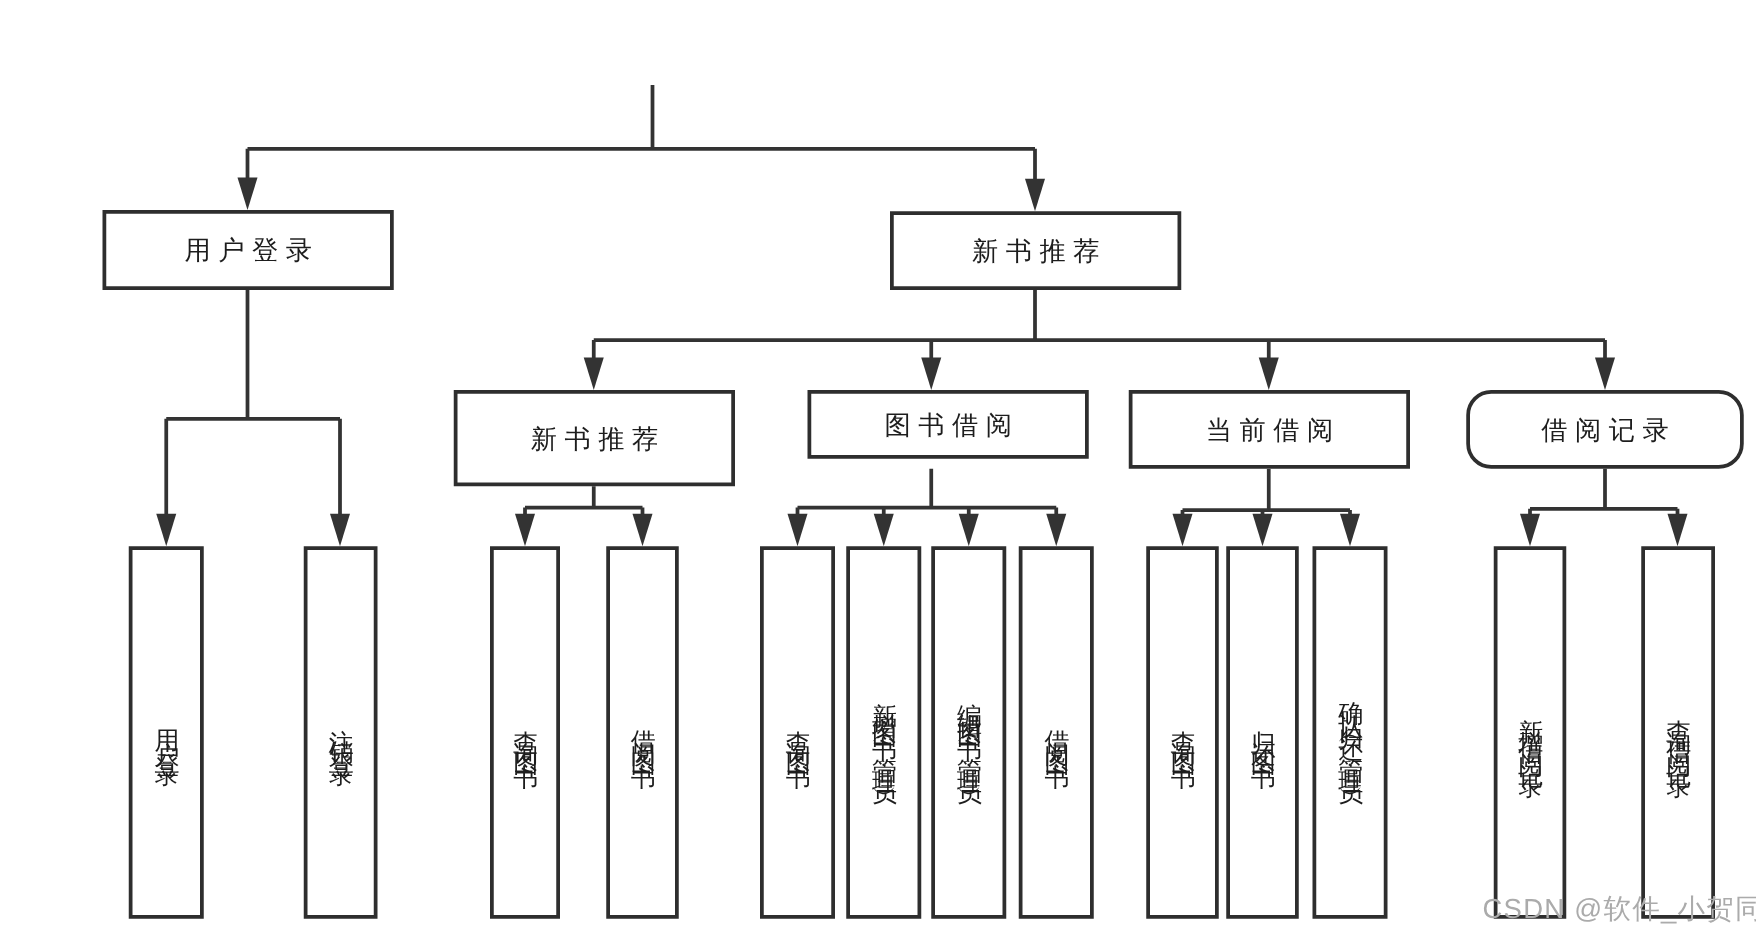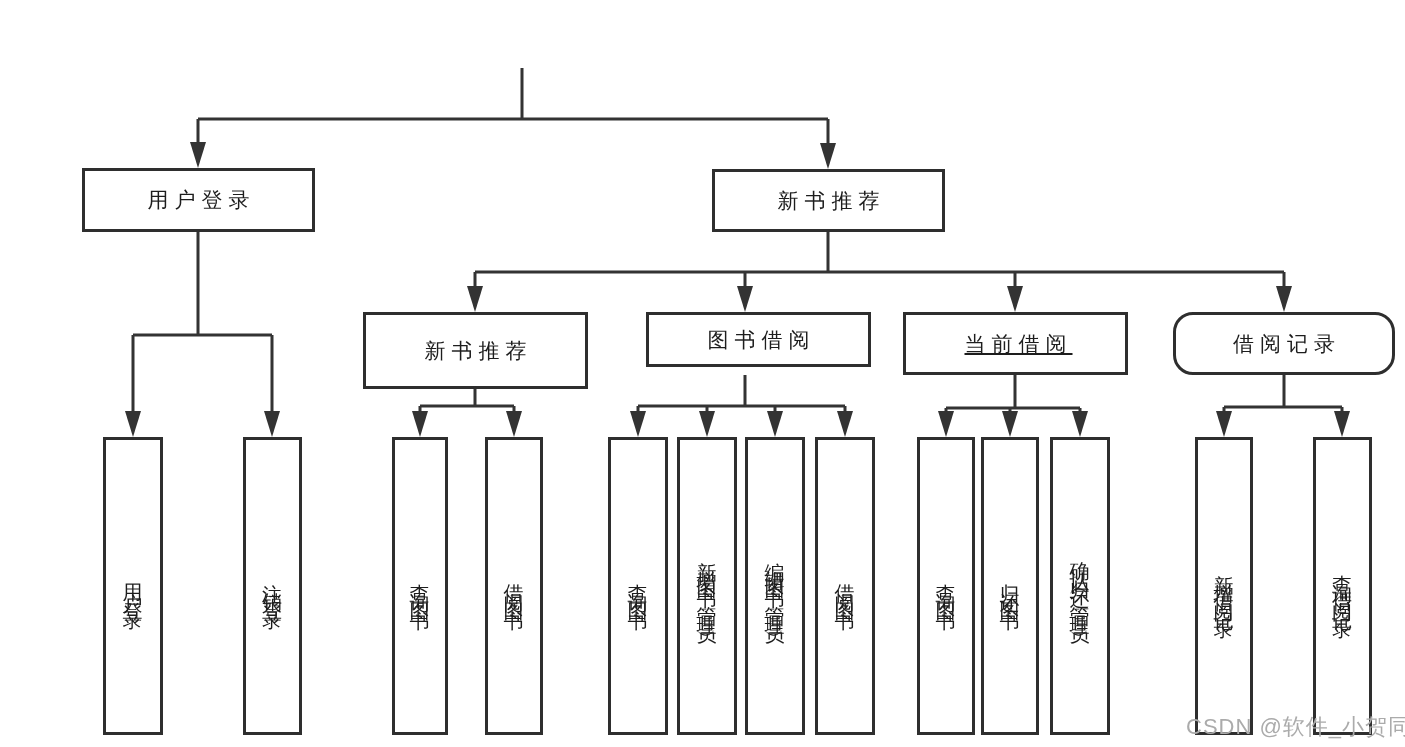--- a/index.html
+++ b/index.html
@@ -96,21 +96,21 @@
       <polygon points="1334,411 1350,411 1342,437"></polygon>
     </g>
   </svg>
 
 
   <div class="node h" style="left:82px; top:168px; width:233px; height:64px;">用户登录</div>
   <div class="node h" style="left:712px; top:169px; width:233px; height:63px;">新书推荐</div>
 
   <div class="node h" style="left:363px; top:312px; width:225px; height:77px;">新书推荐</div>
   <div class="node h" style="left:646px; top:312px; width:225px; height:55px;">图书借阅</div>
-  <div class="node h" style="left:903px; top:312px; width:225px; height:63px;text-decoration:underline;">当前借阅</div>
+  <div class="node h" style="left:903px; top:312px; width:225px; height:63px;">当前借阅</div>
   <div class="node h" style="left:1173px; top:312px; width:222px; height:63px;border-radius:20px;">借阅记录</div>
 
   <div class="node v" style="left:103px; top:437px; width:60px; height:298px;">
     <span>用户登录</span>
   </div>
   <div class="node v" style="left:243px; top:437px; width:59px; height:298px;">
     <span>注销登录</span>
   </div>
 
   <div class="node v" style="left:392px; top:437px; width:56px; height:298px;">

